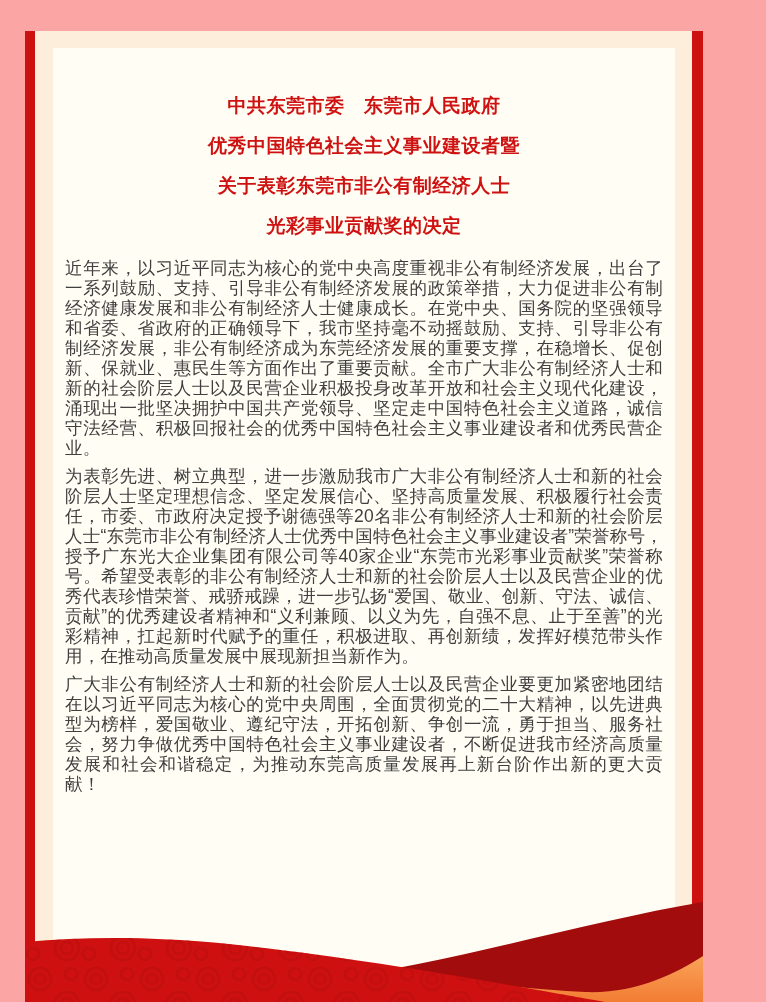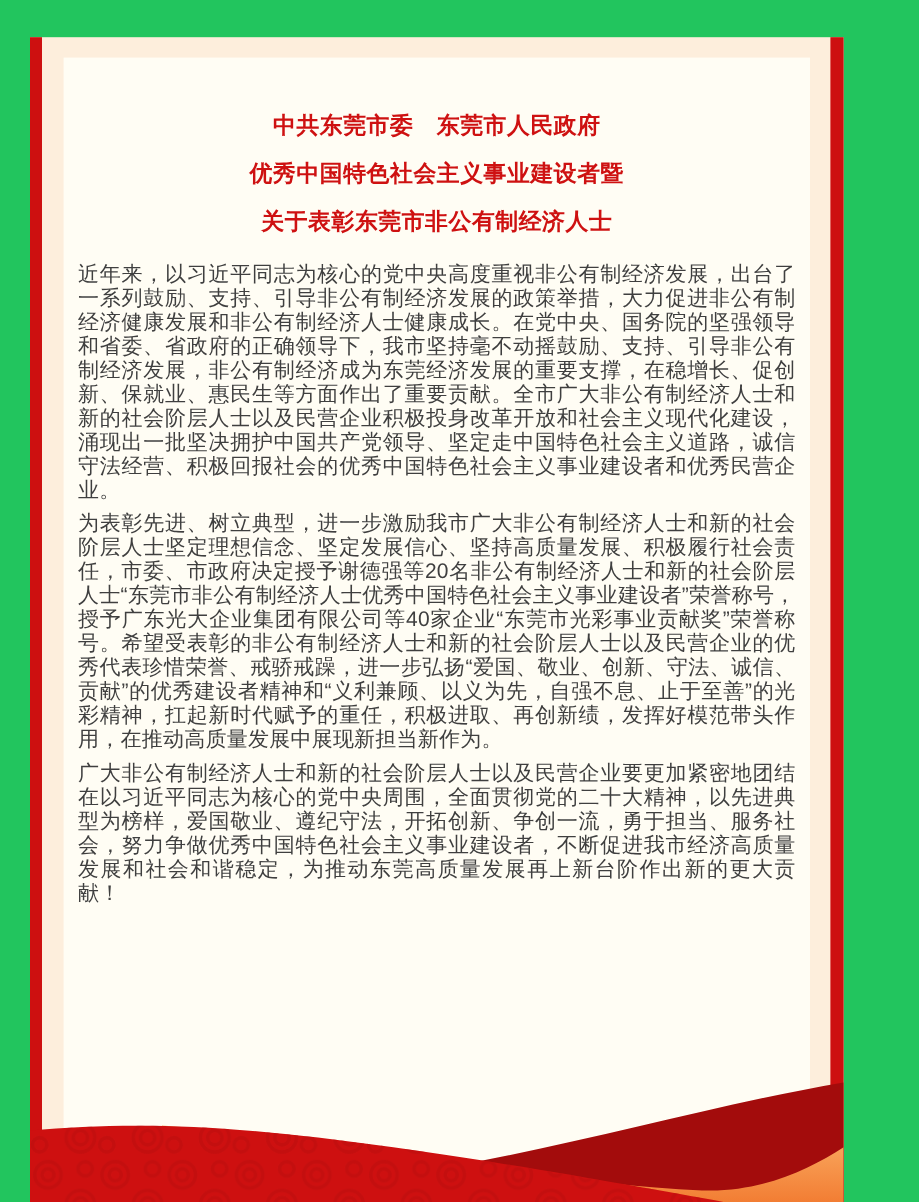--- a/index.html
+++ b/index.html
@@ -2,21 +2,21 @@
 <html><head>
 <meta charset="utf-8">
 <style>
   * { margin: 0; padding: 0; box-sizing: border-box; }
   html, body {
     width: 766px; height: 1002px;
     background: #ffffff;
     font-family: "Liberation Sans", sans-serif;
     overflow: hidden;
   }
-  .page { position: relative; width: 766px; height: 1002px; background: #22c55e; }
+  .page { position: relative; width: 766px; height: 1002px; background: #fca5a5; }
 
   
   .panel {
     position: absolute;
     left: 25px; top: 31px;
     width: 678px; height: 971px;
     background: #fdeedc;
     border-left: 10px solid #cd1010;
     border-right: 11px solid #cd1010;
   }
@@ -62,20 +62,21 @@
 <body>
 
 <div class="page">
   <div class="panel">
 
     <div class="card">
       <div class="title-block">
         <div class="title-line">中共东莞市委　东莞市人民政府</div>
         <div class="title-line">优秀中国特色社会主义事业建设者暨</div>
         <div class="title-line">关于表彰东莞市非公有制经济人士</div>
+        <div class="title-line">光彩事业贡献奖的决定</div>
       </div>
 
       <div class="body-text">
         <p>近年来，以习近平同志为核心的党中央高度重视非公有制经济发展，出台了一系列鼓励、支持、引导非公有制经济发展的政策举措，大力促进非公有制经济健康发展和非公有制经济人士健康成长。在党中央、国务院的坚强领导和省委、省政府的正确领导下，我市坚持毫不动摇鼓励、支持、引导非公有制经济发展，非公有制经济成为东莞经济发展的重要支撑，在稳增长、促创新、保就业、惠民生等方面作出了重要贡献。全市广大非公有制经济人士和新的社会阶层人士以及民营企业积极投身改革开放和社会主义现代化建设，涌现出一批坚决拥护中国共产党领导、坚定走中国特色社会主义道路，诚信守法经营、积极回报社会的优秀中国特色社会主义事业建设者和优秀民营企业。</p>
         <p>为表彰先进、树立典型，进一步激励我市广大非公有制经济人士和新的社会阶层人士坚定理想信念、坚定发展信心、坚持高质量发展、积极履行社会责任，市委、市政府决定授予谢德强等20名非公有制经济人士和新的社会阶层人士“东莞市非公有制经济人士优秀中国特色社会主义事业建设者”荣誉称号，授予广东光大企业集团有限公司等40家企业“东莞市光彩事业贡献奖”荣誉称号。希望受表彰的非公有制经济人士和新的社会阶层人士以及民营企业的优秀代表珍惜荣誉、戒骄戒躁，进一步弘扬“爱国、敬业、创新、守法、诚信、贡献”的优秀建设者精神和“义利兼顾、以义为先，自强不息、止于至善”的光彩精神，扛起新时代赋予的重任，积极进取、再创新绩，发挥好模范带头作用，在推动高质量发展中展现新担当新作为。</p>
         <p>广大非公有制经济人士和新的社会阶层人士以及民营企业要更加紧密地团结在以习近平同志为核心的党中央周围，全面贯彻党的二十大精神，以先进典型为榜样，爱国敬业、遵纪守法，开拓创新、争创一流，勇于担当、服务社会，努力争做优秀中国特色社会主义事业建设者，不断促进我市经济高质量发展和社会和谐稳定，为推动东莞高质量发展再上新台阶作出新的更大贡献！</p>
       </div>
     </div>
 
     <svg class="waves" viewBox="0 0 678 150" preserveAspectRatio="none" aria-hidden="true">

